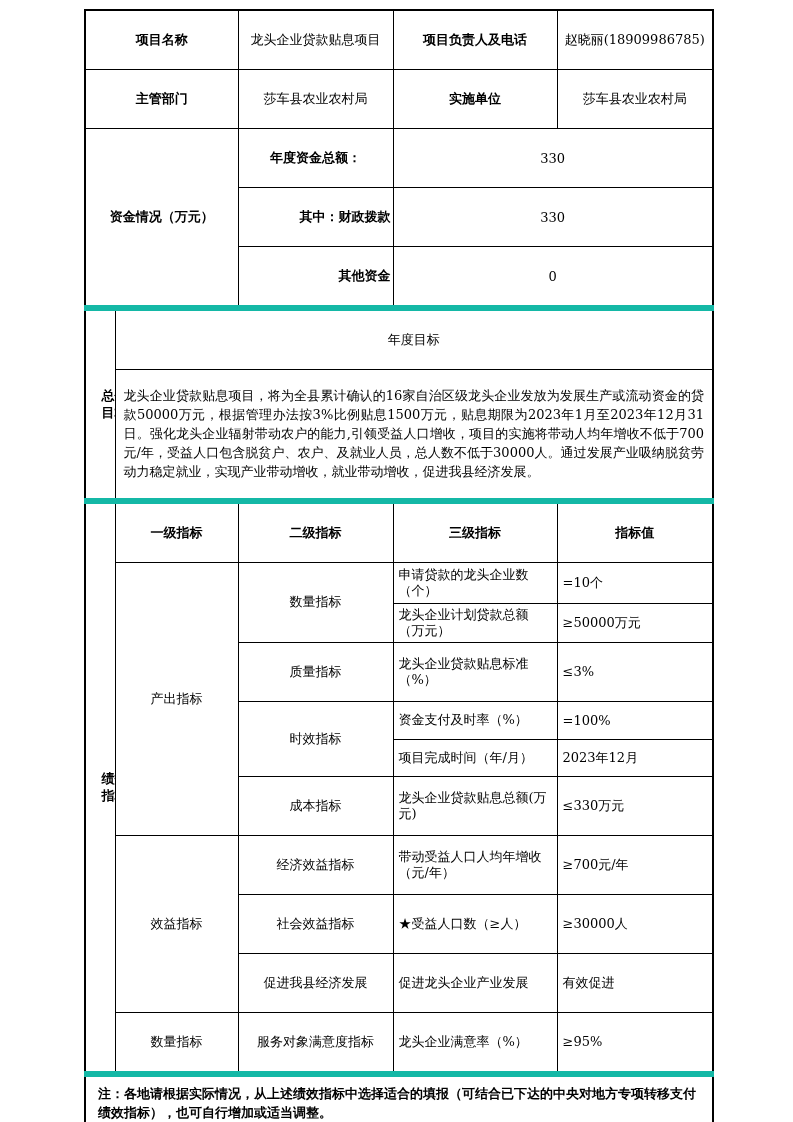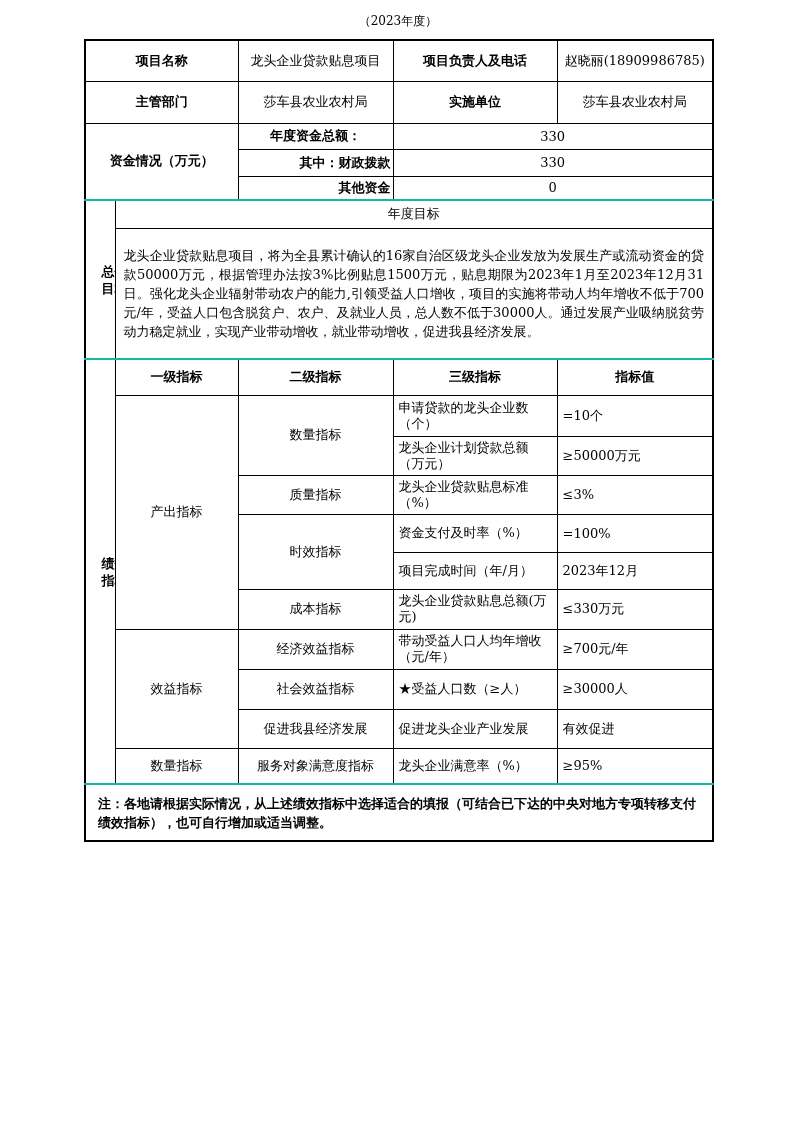--- a/index.html
+++ b/index.html
@@ -34,21 +34,21 @@
   table.form {
     margin-top: 9px;
     width: 628px;
     table-layout: fixed;
     border-collapse: collapse;
     border: 2px solid #000;
   }
   td {
     border: 1px solid #000;
     font-size: 13px;
-    padding: 2px 4px;
+    padding: 20px 4px;
     vertical-align: middle;
     overflow: hidden;
   }
   .b { font-weight: bold; }
   .c { text-align: center; }
   .l { text-align: center; margin-left: 28px; }
   .r { text-align: right; padding-right: 2px; }
   .vlabel {
     padding: 15px;
     text-align: center;
@@ -68,34 +68,33 @@
   }
   .ind {
     text-align: left;
     line-height: 16px;
     padding: 2px 5px;
   }
   .val {
     text-align: left;
     padding: 2px 5px;
   }
-  tr.thick td { border-top: 2px solid #14b8a6; }
+  tr.thick td { border-top: 6px solid #14b8a6; }
   .note-cell {
     font-weight: bold;
     line-height: 19px;
     padding: 3px 12px;
     text-align: left;
     vertical-align: middle;
   }
 </style>
 </head>
 <body>
 
 <div class="doc">
-  <div class="subtitle">（2023年度）</div>
 
   <table class="form">
     <colgroup>
       <col style="width:30px">
       <col style="width:123px">
       <col style="width:155px">
       <col style="width:164px">
       <col style="width:156px">
     </colgroup>
 

